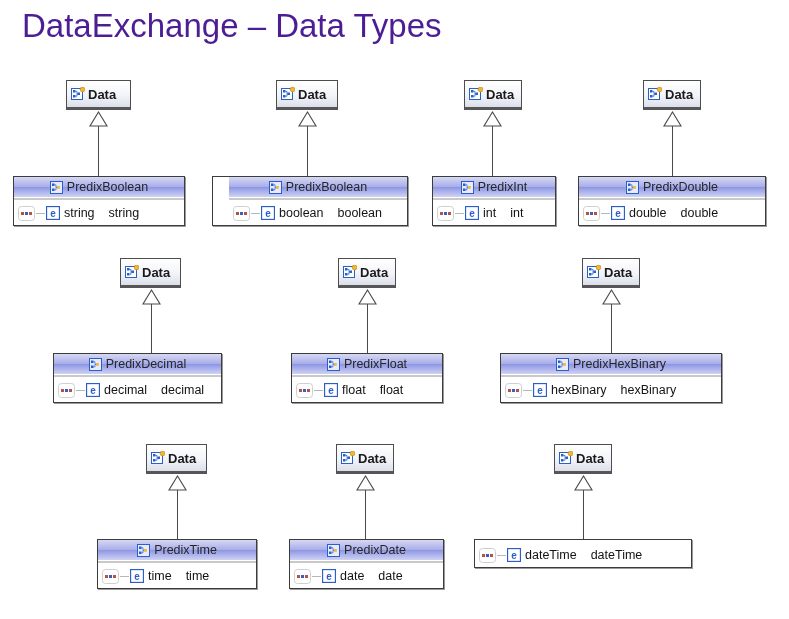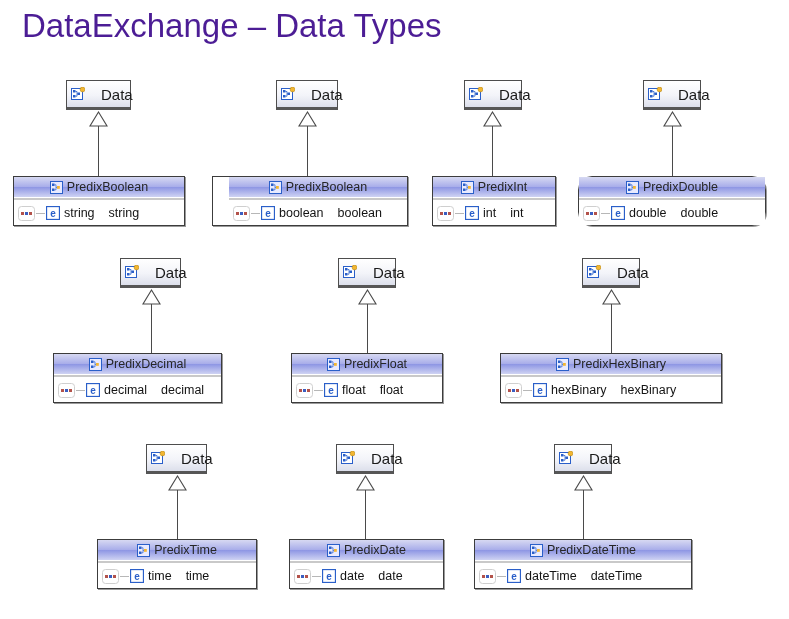--- a/index.html
+++ b/index.html
@@ -45,25 +45,26 @@
     background: linear-gradient(to bottom, #ffffff 0%, #f3f4f9 55%, #dcdfeb 100%);
     border: 1px solid #4d4d4d;
     border-bottom: 3px solid #565656;
     display: flex;
     align-items: center;
     justify-content: flex-start;
     padding-left: 4px;
     box-shadow: 0 0 0 0 rgba(0,0,0,0);
   }
   .data-box .lbl {
-    font-size: 15px;
+    font-size: 13px;
     color: #1a1a1a;
     font-family: "Liberation Sans", sans-serif;
-    margin-left: 16px;
+    margin-left: 3px;
     white-space: nowrap;
+    font-weight: bold;
   }
 
   
   .class-box {
     position: absolute;
     box-sizing: border-box;
     border: 1px solid #3c3c3c;
     background: #ffffff;
     box-shadow: 1px 1px 0 #9a9a9a;
   }
@@ -334,21 +335,21 @@
     </span>
     <span class="lbl">Data</span>
   </div>
   <div class="gen-line" style="left:672px; top:126px; height:50px;"></div>
   <div class="gen-tri" style="left:663px; top:111px;">
     <svg width="19" height="16" viewBox="0 0 19 16">
         <polygon points="9.5,1 18,15 1,15" fill="#ffffff" stroke="#4a4a4a" stroke-width="1.1"></polygon>
       </svg>
   </div>
 
-  <div class="class-box" style="left:578px; top:176px; width:188px;border-radius:14px;">
+  <div class="class-box" style="left:578px; top:176px; width:188px;">
     <div class="class-head">
       <span class="hicon">
         <svg width="13" height="13" viewBox="0 0 13 13">
           <rect x="0.5" y="0.5" width="12" height="12" fill="#e8eaff" stroke="#2a5fc9" stroke-width="1"></rect>
           <rect x="2" y="2.5" width="2.5" height="2.5" fill="#2a5fc9"></rect>
           <rect x="2" y="7.5" width="2.5" height="2.5" fill="#2a5fc9"></rect>
           <rect x="7" y="5" width="2.8" height="2.8" fill="#f2b632"></rect>
           <path d="M4.5 3.8 H6 V6.4 H7" stroke="#2a5fc9" stroke-width="0.7" fill="none"></path>
           <path d="M4.5 8.8 H6 V6.4" stroke="#2a5fc9" stroke-width="0.7" fill="none"></path>
         </svg>
@@ -683,33 +684,20 @@
     <span class="lbl">Data</span>
   </div>
   <div class="gen-line" style="left:583px; top:490px; height:49px;"></div>
   <div class="gen-tri" style="left:574px; top:475px;">
     <svg width="19" height="16" viewBox="0 0 19 16">
         <polygon points="9.5,1 18,15 1,15" fill="#ffffff" stroke="#4a4a4a" stroke-width="1.1"></polygon>
       </svg>
   </div>
 
   <div class="class-box" style="left:474px; top:539px; width:218px;">
-    <div class="class-head">
-      <span class="hicon">
-        <svg width="13" height="13" viewBox="0 0 13 13">
-          <rect x="0.5" y="0.5" width="12" height="12" fill="#e8eaff" stroke="#2a5fc9" stroke-width="1"></rect>
-          <rect x="2" y="2.5" width="2.5" height="2.5" fill="#2a5fc9"></rect>
-          <rect x="2" y="7.5" width="2.5" height="2.5" fill="#2a5fc9"></rect>
-          <rect x="7" y="5" width="2.8" height="2.8" fill="#f2b632"></rect>
-          <path d="M4.5 3.8 H6 V6.4 H7" stroke="#2a5fc9" stroke-width="0.7" fill="none"></path>
-          <path d="M4.5 8.8 H6 V6.4" stroke="#2a5fc9" stroke-width="0.7" fill="none"></path>
-        </svg>
-      </span>
-      <span class="ctitle">PredixDateTime</span>
-    </div>
     <div class="class-body">
       <div class="attr-row">
         <span>
           <svg width="17" height="15" viewBox="0 0 17 15">
             <rect x="0.5" y="0.5" width="16" height="14" rx="3" fill="#ffffff" stroke="#cfcfcf" stroke-width="1"></rect>
             <rect x="3" y="6" width="3" height="3" fill="#b3524a"></rect>
             <rect x="7" y="6" width="3" height="3" fill="#3a5ec0"></rect>
             <rect x="11" y="6" width="3" height="3" fill="#b3524a"></rect>
           </svg>
         </span>

